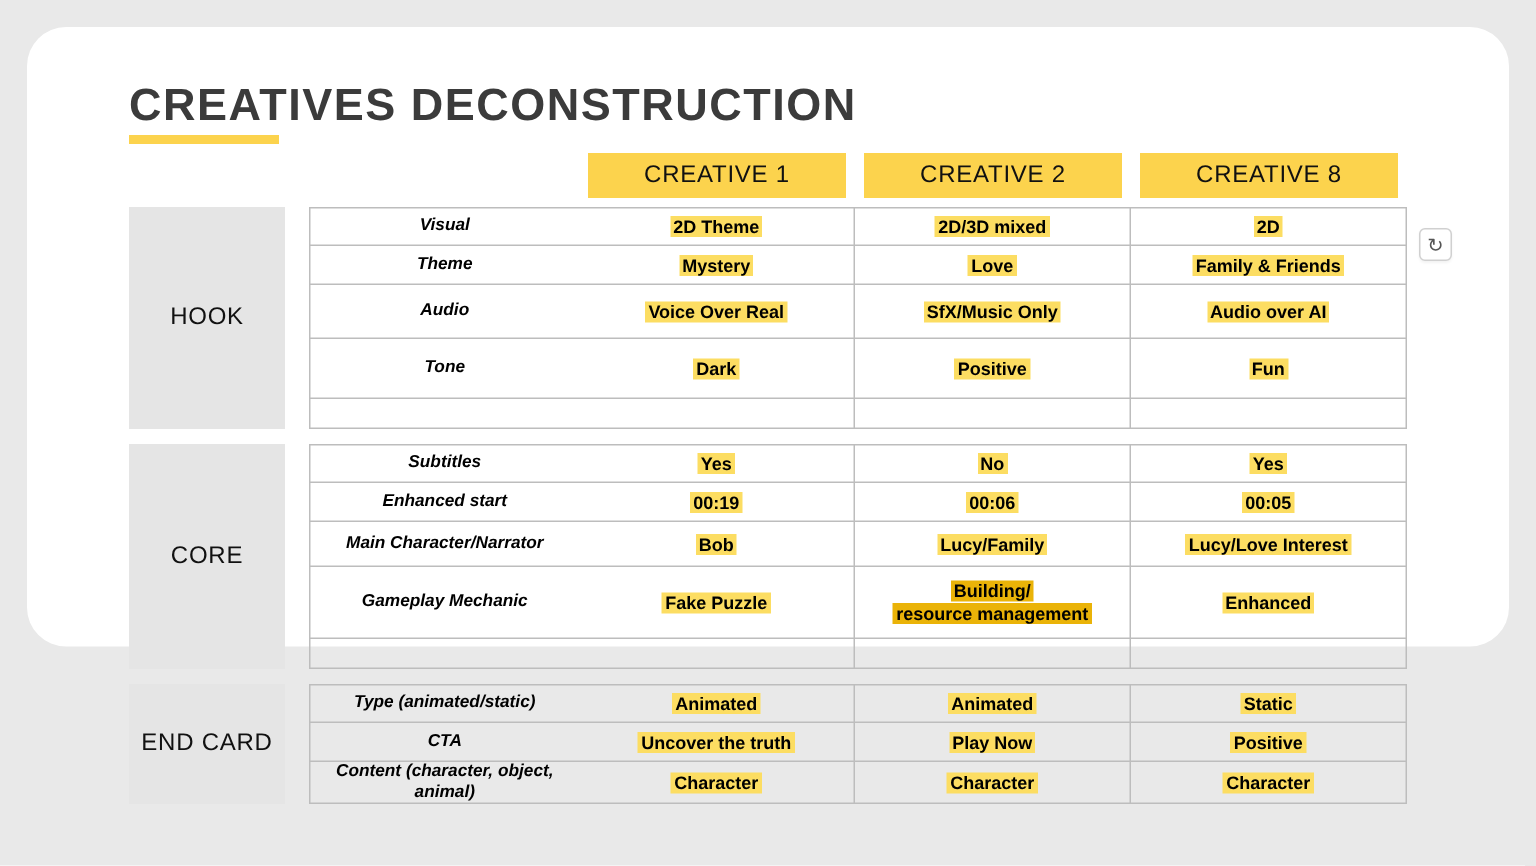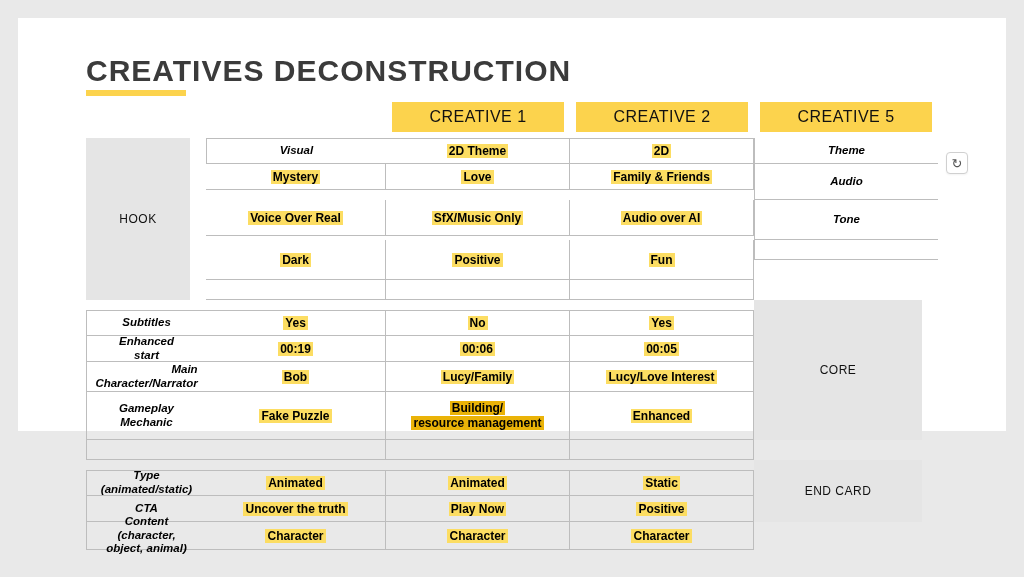--- a/index.html
+++ b/index.html
@@ -12,20 +12,21 @@
   }
   .outer {
     padding: 18px;
   }
   .slide {
     background: #fff;
     width: 988px;
     height: 413px;
     position: relative;
     padding: 36px 68px 24px 68px;
+    border-radius: 26px;
   }
   .title {
     font-family: Impact, "Arial Narrow", sans-serif;
     font-size: 30px;
     letter-spacing: 1px;
     color: #3b3b3b;
     margin: 0 0 2px 0;
     text-transform: uppercase;
   }
   .underline {
@@ -50,38 +51,38 @@
     color: #111;
     padding: 6px 0;
     margin: 0 6px 6px 6px;
   }
   .sec-label {
     background: #e5e5e5;
     display: flex;
     align-items: center;
     justify-content: center;
     font-family: Impact, "Arial Narrow", sans-serif;
-    font-size: 12px;
+    font-size: 16px;
     letter-spacing: 0.5px;
     color: #111;
     margin-right: 16px;
     text-transform: uppercase;
   }
   .sec-gap { height: 10px; }
   .row-label {
     border: 1px solid #bdbdbd;
     border-right: none;
     font-style: italic;
     font-weight: 600;
     font-size: 11.5px;
     display: flex;
     align-items: center;
     justify-content: center;
     text-align: center;
-    padding: 4px 18px;
+    padding: 4px 4px;
     line-height: 1.2;
   }
   .cell {
     border: 1px solid #bdbdbd;
     display: flex;
     align-items: center;
     justify-content: center;
     padding: 4px 4px;
     text-align: center;
     font-weight: 600;
@@ -121,25 +122,28 @@
 
 <div class="outer">
   <div class="slide">
     <h1 class="title">CREATIVES DECONSTRUCTION</h1>
     <div class="underline"></div>
 
     <div class="grid" id="grid">
         <div class="hdr-spacer"></div>
         <div class="col-head">CREATIVE 1</div>
         <div class="col-head">CREATIVE 2</div>
-        <div class="col-head">CREATIVE 5</div>
+        <div class="col-head">CREATIVE 8</div>
         <div class="sec-label" style="grid-row: span 5;">HOOK</div>
         <div class="row-label" style="height: 26px;">Visual</div>
         <div class="cell bl0" style="height: 26px;">
           <span class="hl">2D Theme</span>
+        </div>
+        <div class="cell bl0" style="height: 26px;">
+          <span class="hl">2D/3D mixed</span>
         </div>
         <div class="cell bl0" style="height: 26px;">
           <span class="hl">2D</span>
         </div>
         <div class="row-label bt0" style="height: 26px;">Theme</div>
         <div class="cell bt0 bl0" style="height: 26px;">
           <span class="hl">Mystery</span>
         </div>
         <div class="cell bt0 bl0" style="height: 26px;">
           <span class="hl">Love</span>

